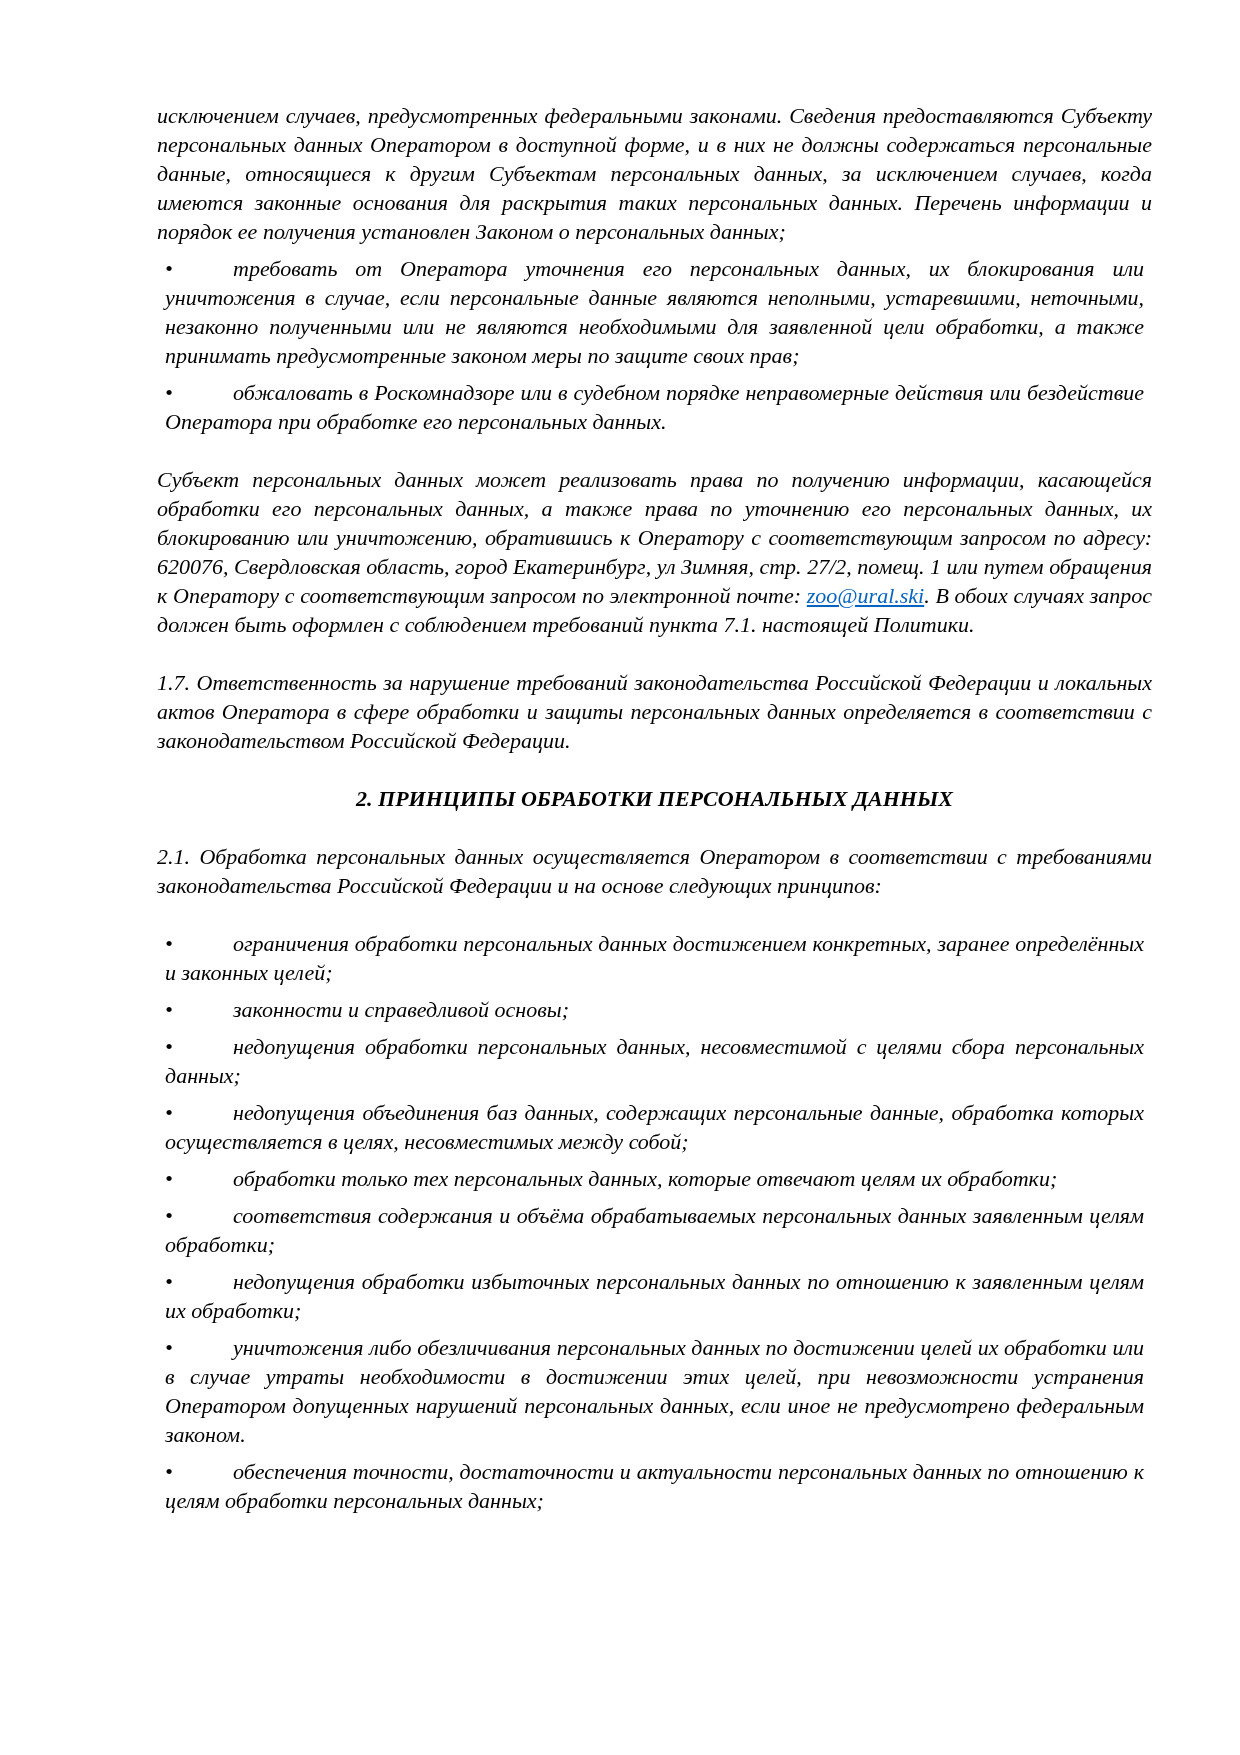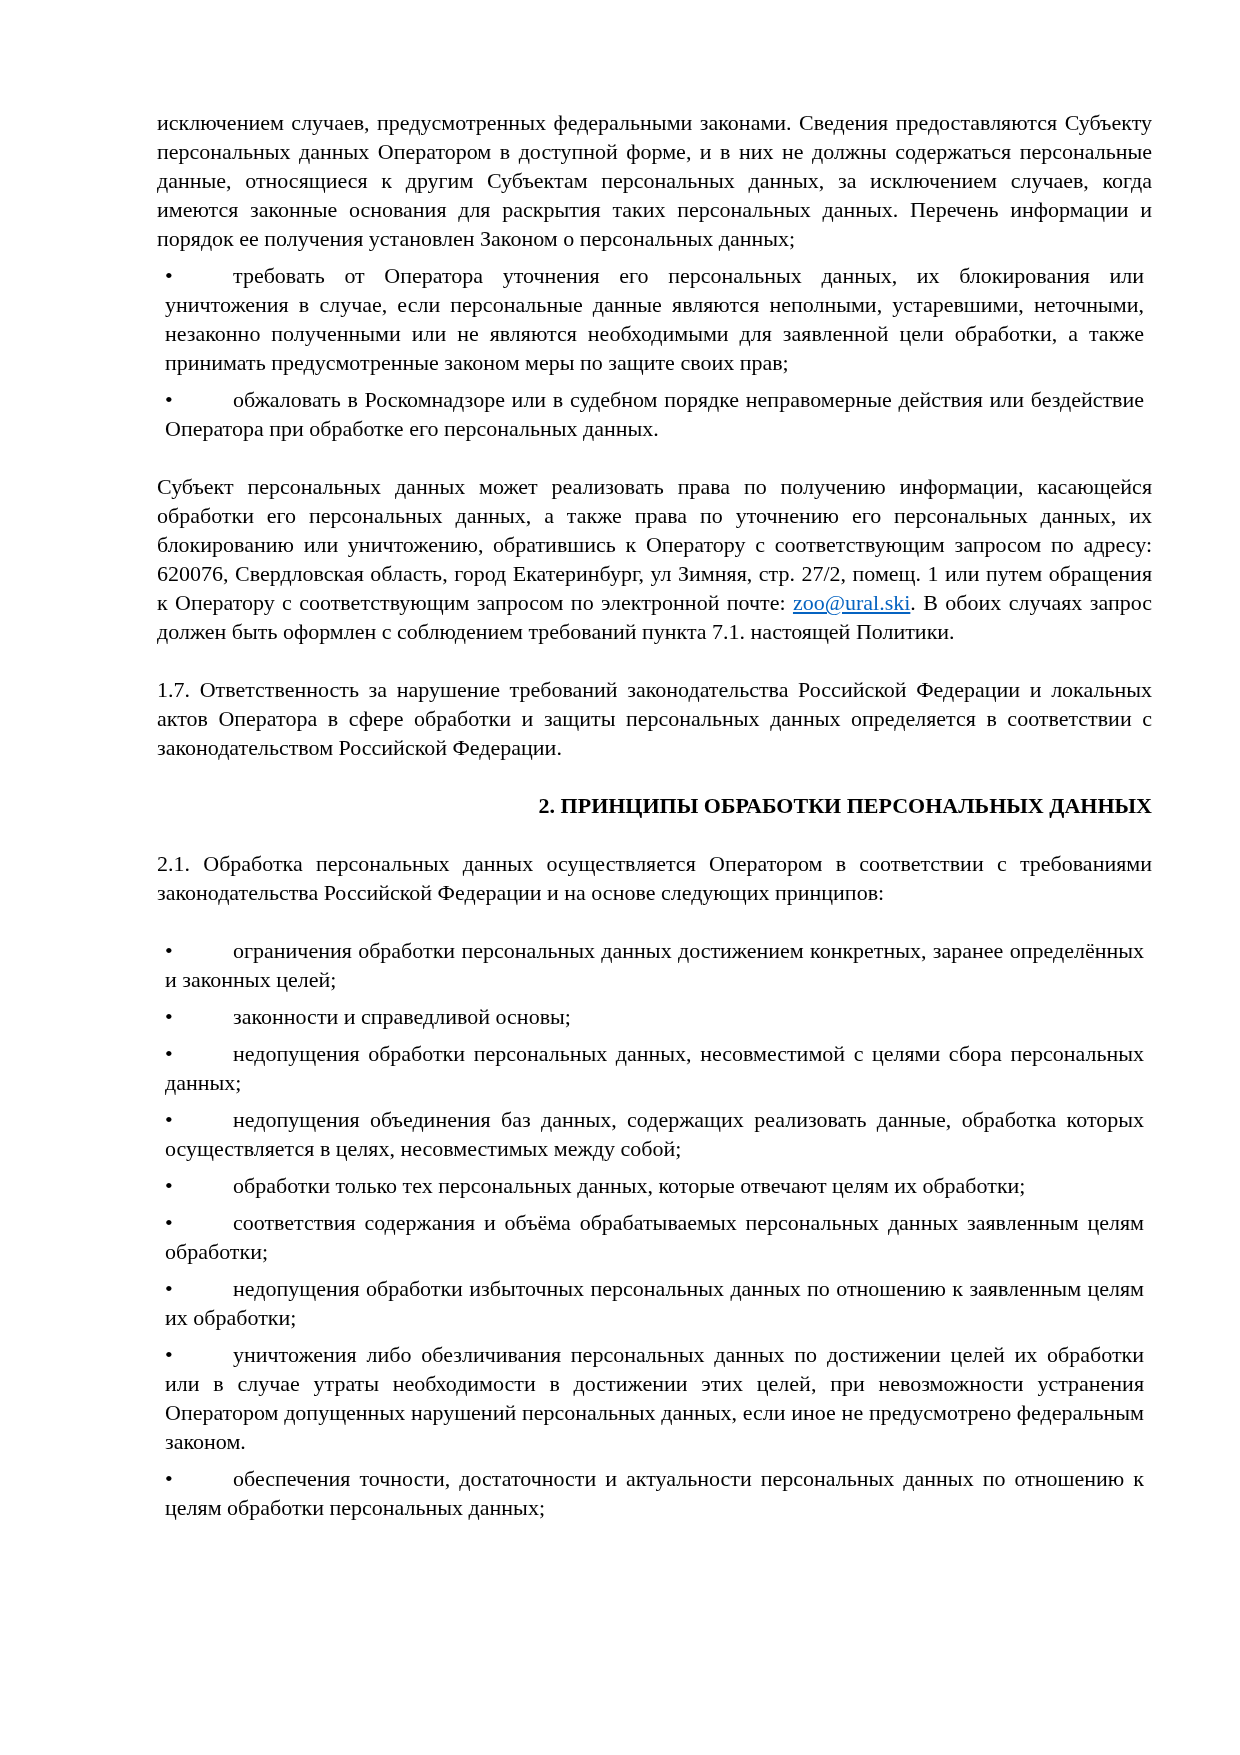--- a/index.html
+++ b/index.html
@@ -12,46 +12,47 @@
     width: 1240px;
     height: 1755px;
     background: #ffffff;
     color: #000000;
     font-family: "Liberation Serif", "DejaVu Serif", serif;
     overflow: hidden;
   }
   .content {
     position: absolute;
     left: 157px;
-    top: 108px;
+    top: 101px;
     width: 995px;
     font-size: 22px;
     line-height: 29px;
     text-align: justify;
+    font-style: italic;
   }
   .para {
     margin: 0;
   }
   .spaced {
     margin-top: 29px;
   }
   .bullet-item {
     margin: 8px;
   }
   .bullet-marker {
     display: inline-block;
     width: 68px;
     text-align: left;
   }
   .heading {
     margin: 29px 0 0 0;
     font-size: 22px;
     line-height: 29px;
     font-weight: bold;
-    text-align: right;
+    text-align: center;
   }
   .email-link {
     color: var(--link-color, #0563c1);
     text-decoration: underline;
     cursor: pointer;
   }
 </style>
 </head>
 <body>
 
@@ -83,21 +84,21 @@
       <div class="bullet-item">
         <span class="bullet-marker">•</span><span class="bullet-text">ограничения обработки персональных данных достижением конкретных, заранее определённых и законных целей;</span>
       </div>
       <div class="bullet-item">
         <span class="bullet-marker">•</span><span class="bullet-text">законности и справедливой основы;</span>
       </div>
       <div class="bullet-item">
         <span class="bullet-marker">•</span><span class="bullet-text">недопущения обработки персональных данных, несовместимой с целями сбора персональных данных;</span>
       </div>
       <div class="bullet-item">
-        <span class="bullet-marker">•</span><span class="bullet-text">недопущения объединения баз данных, содержащих реализовать данные, обработка которых осуществляется в целях, несовместимых между собой;</span>
+        <span class="bullet-marker">•</span><span class="bullet-text">недопущения объединения баз данных, содержащих персональные данные, обработка которых осуществляется в целях, несовместимых между собой;</span>
       </div>
       <div class="bullet-item">
         <span class="bullet-marker">•</span><span class="bullet-text">обработки только тех персональных данных, которые отвечают целям их обработки;</span>
       </div>
       <div class="bullet-item">
         <span class="bullet-marker">•</span><span class="bullet-text">соответствия содержания и объёма обрабатываемых персональных данных заявленным целям обработки;</span>
       </div>
       <div class="bullet-item">
         <span class="bullet-marker">•</span><span class="bullet-text">недопущения обработки избыточных персональных данных по отношению к заявленным целям их обработки;</span>
       </div>

